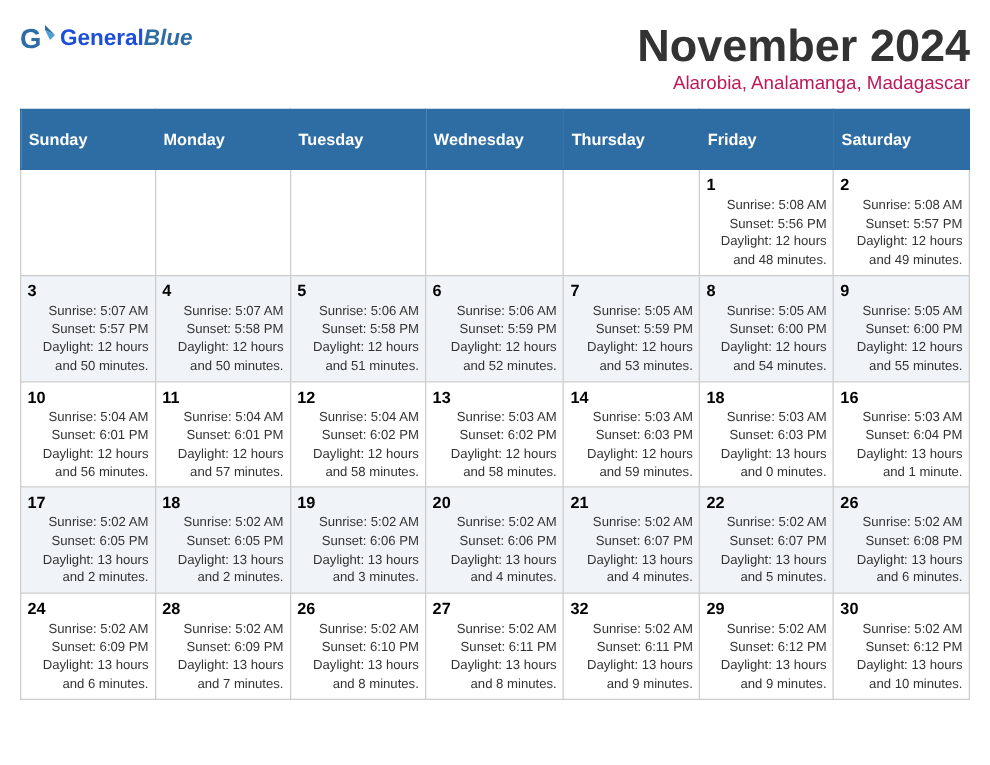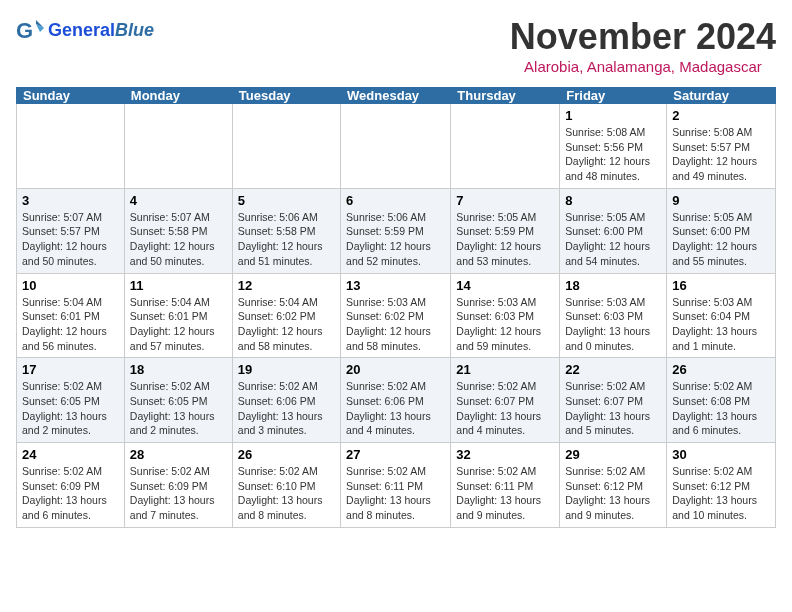--- a/index.html
+++ b/index.html
@@ -19,41 +19,41 @@
     .logo {
       display: flex;
       align-items: center;
       gap: 4px;
     }
     .logo-icon {
       width: 28px;
       height: 28px;
     }
     .title-section {
-      text-align: center;
+      text-align: right;
     }
     .month-title {
       font-size: 36px;
       font-weight: bold;
       color: #333;
     }
     .location-title {
       font-size: 15px;
       color: #be185d;
     }
     .calendar-table {
       width: 100%;
       border-collapse: collapse;
       font-size: 11px;
     }
     .calendar-table th {
       background: #2e6da4;
       color: #fff;
       text-align: left;
-      padding: 0 6px;
+      padding: 16px 6px;
       font-size: 13px;
       font-weight: bold;
       border: 1px solid #2e6da4;
     }
     .calendar-table td {
       border: 1px solid #ccc;
       vertical-align: top;
       padding: 4px 5px;
       width: 113px;
       min-height: 80px;
@@ -65,20 +65,21 @@
     .day-number {
       font-size: 13px;
       font-weight: bold;
       display: block;
       margin-bottom: 2px;
     }
     .day-info {
       font-size: 10.5px;
       color: #333;
       line-height: 1.4;
+      text-align: right;
     }
     .empty-cell {
       background: #fff !important;
     }
   </style>
 </head>
 <body>
 
 <div class="header-section">
   <div class="logo">

